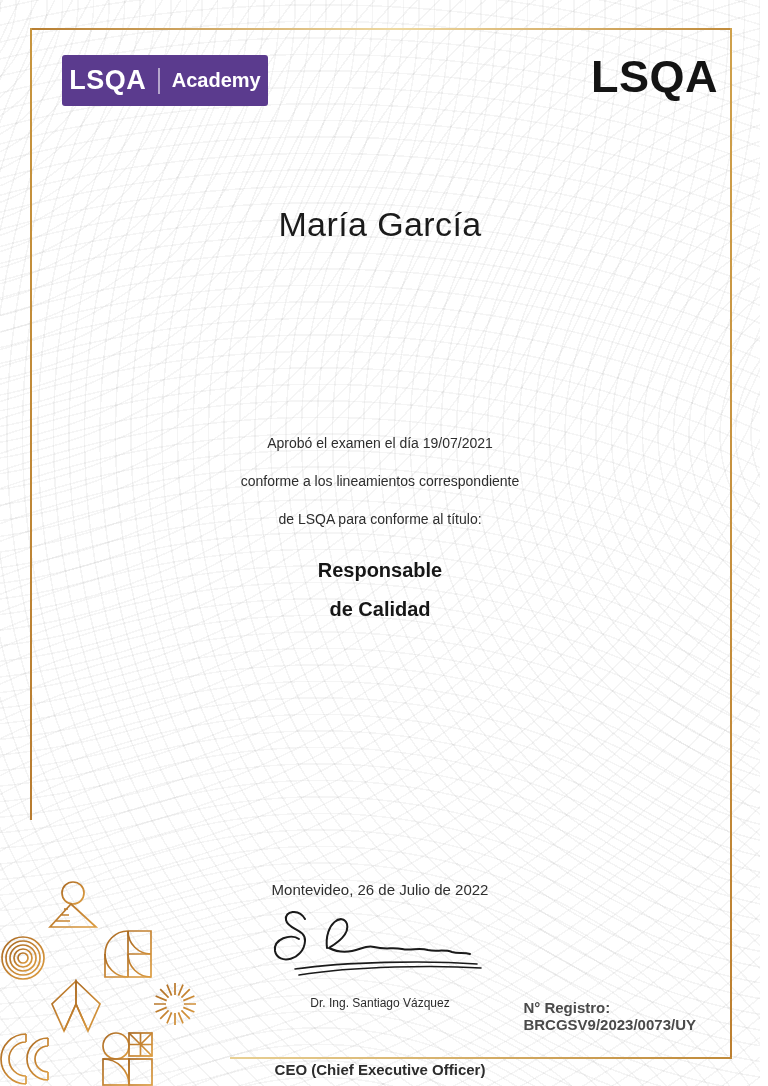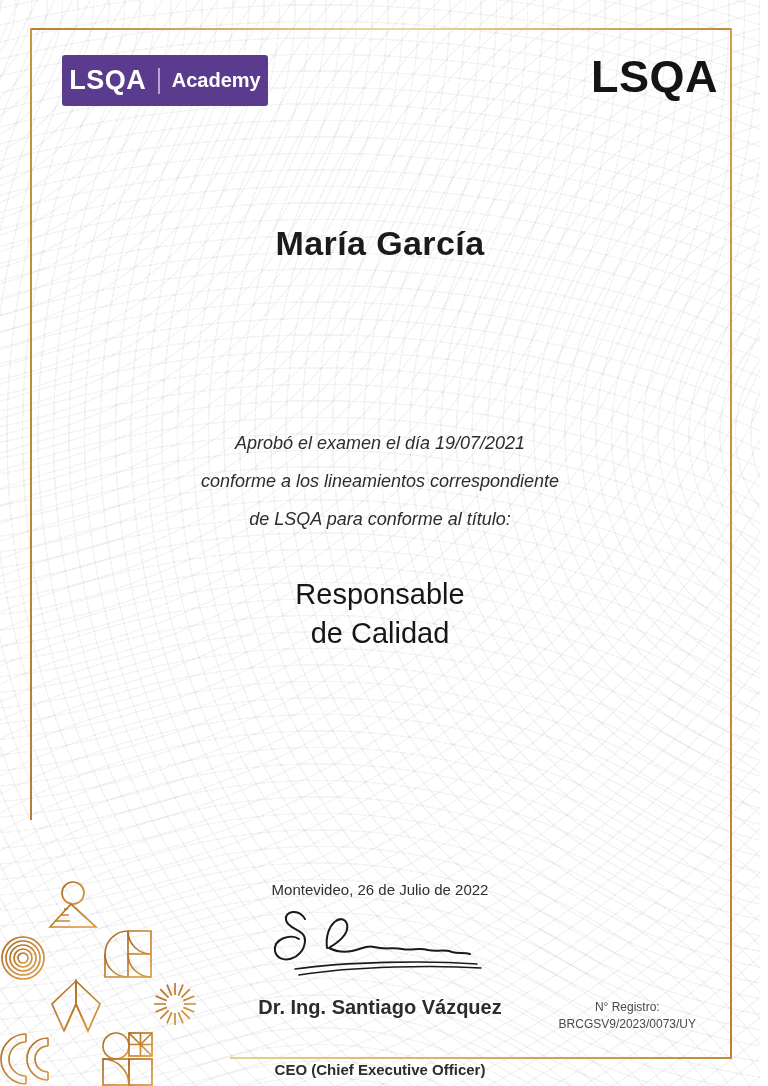--- a/index.html
+++ b/index.html
@@ -24,29 +24,29 @@
   .logo-box{position:absolute;left:62px;top:55px;width:206px;height:51px;border-radius:3px;
     display:flex;align-items:center;justify-content:center;gap:12px;}
   .logo-brand{color:#fff;font-size:27px;font-weight:700;letter-spacing:.5px;}
   .logo-divider{width:1.5px;height:26px;background:rgba(255,255,255,.55);}
   .logo-product{color:#fff;font-size:20px;font-weight:600;}
   .wordmark{position:absolute;right:42px;top:54px;font-size:45px;font-weight:700;
     color:#141414;letter-spacing:.5px;line-height:1;}
   
   .centerblock{position:absolute;left:40px;right:40px;text-align:center;}
   .certify-label{top:200px;font-size:15px;letter-spacing:1.3px;color:#3d3d3d;font-weight:500;}
-  .recipient{top:224px;font-size:34px;font-weight:700;color:#1b1b1b;letter-spacing:.4px;}
-  .statement{top:424px;font-size:18px;line-height:38px;color:#2d2d2d;font-style:italic;}
-  .cert-title{top:551px;font-size:29px;line-height:39px;font-weight:400;color:#161616;margin-top:24px;}
+  .recipient{top:205px;font-size:34px;font-weight:400;color:#1b1b1b;letter-spacing:.4px;}
+  .statement{top:424px;font-size:14px;line-height:38px;color:#2d2d2d;}
+  .cert-title{top:551px;font-size:20px;line-height:39px;font-weight:700;color:#161616;}
   .date-line{top:881px;font-size:15px;color:#2f2f2f;}
   .signature-wrap{top:903px;height:88px;}
-  .signer-name{top:996px;font-size:20px;font-weight:700;color:#2c2c2c;}
+  .signer-name{top:996px;font-size:12px;font-weight:400;color:#2c2c2c;}
   .signer-role{top:1017px;font-size:15px;font-weight:700;color:#2c2c2c;margin-top:44px;}
-  .registry{position:absolute;right:64px;top:999px;text-align:center;font-size:12px;
-    line-height:17px;color:#4a4a4a;}
+  .registry{position:absolute;right:64px;top:999px;text-align:left;font-size:15px;
+    line-height:17px;color:#4a4a4a;font-weight:bold;}
   .deco{position:absolute;left:0;bottom:0;}
 </style>
 </head>
 <body>
 
 <div class="page">
 
   <div class="frame-top"></div>
   <div class="frame-right"></div>
   <div class="frame-left"></div>

